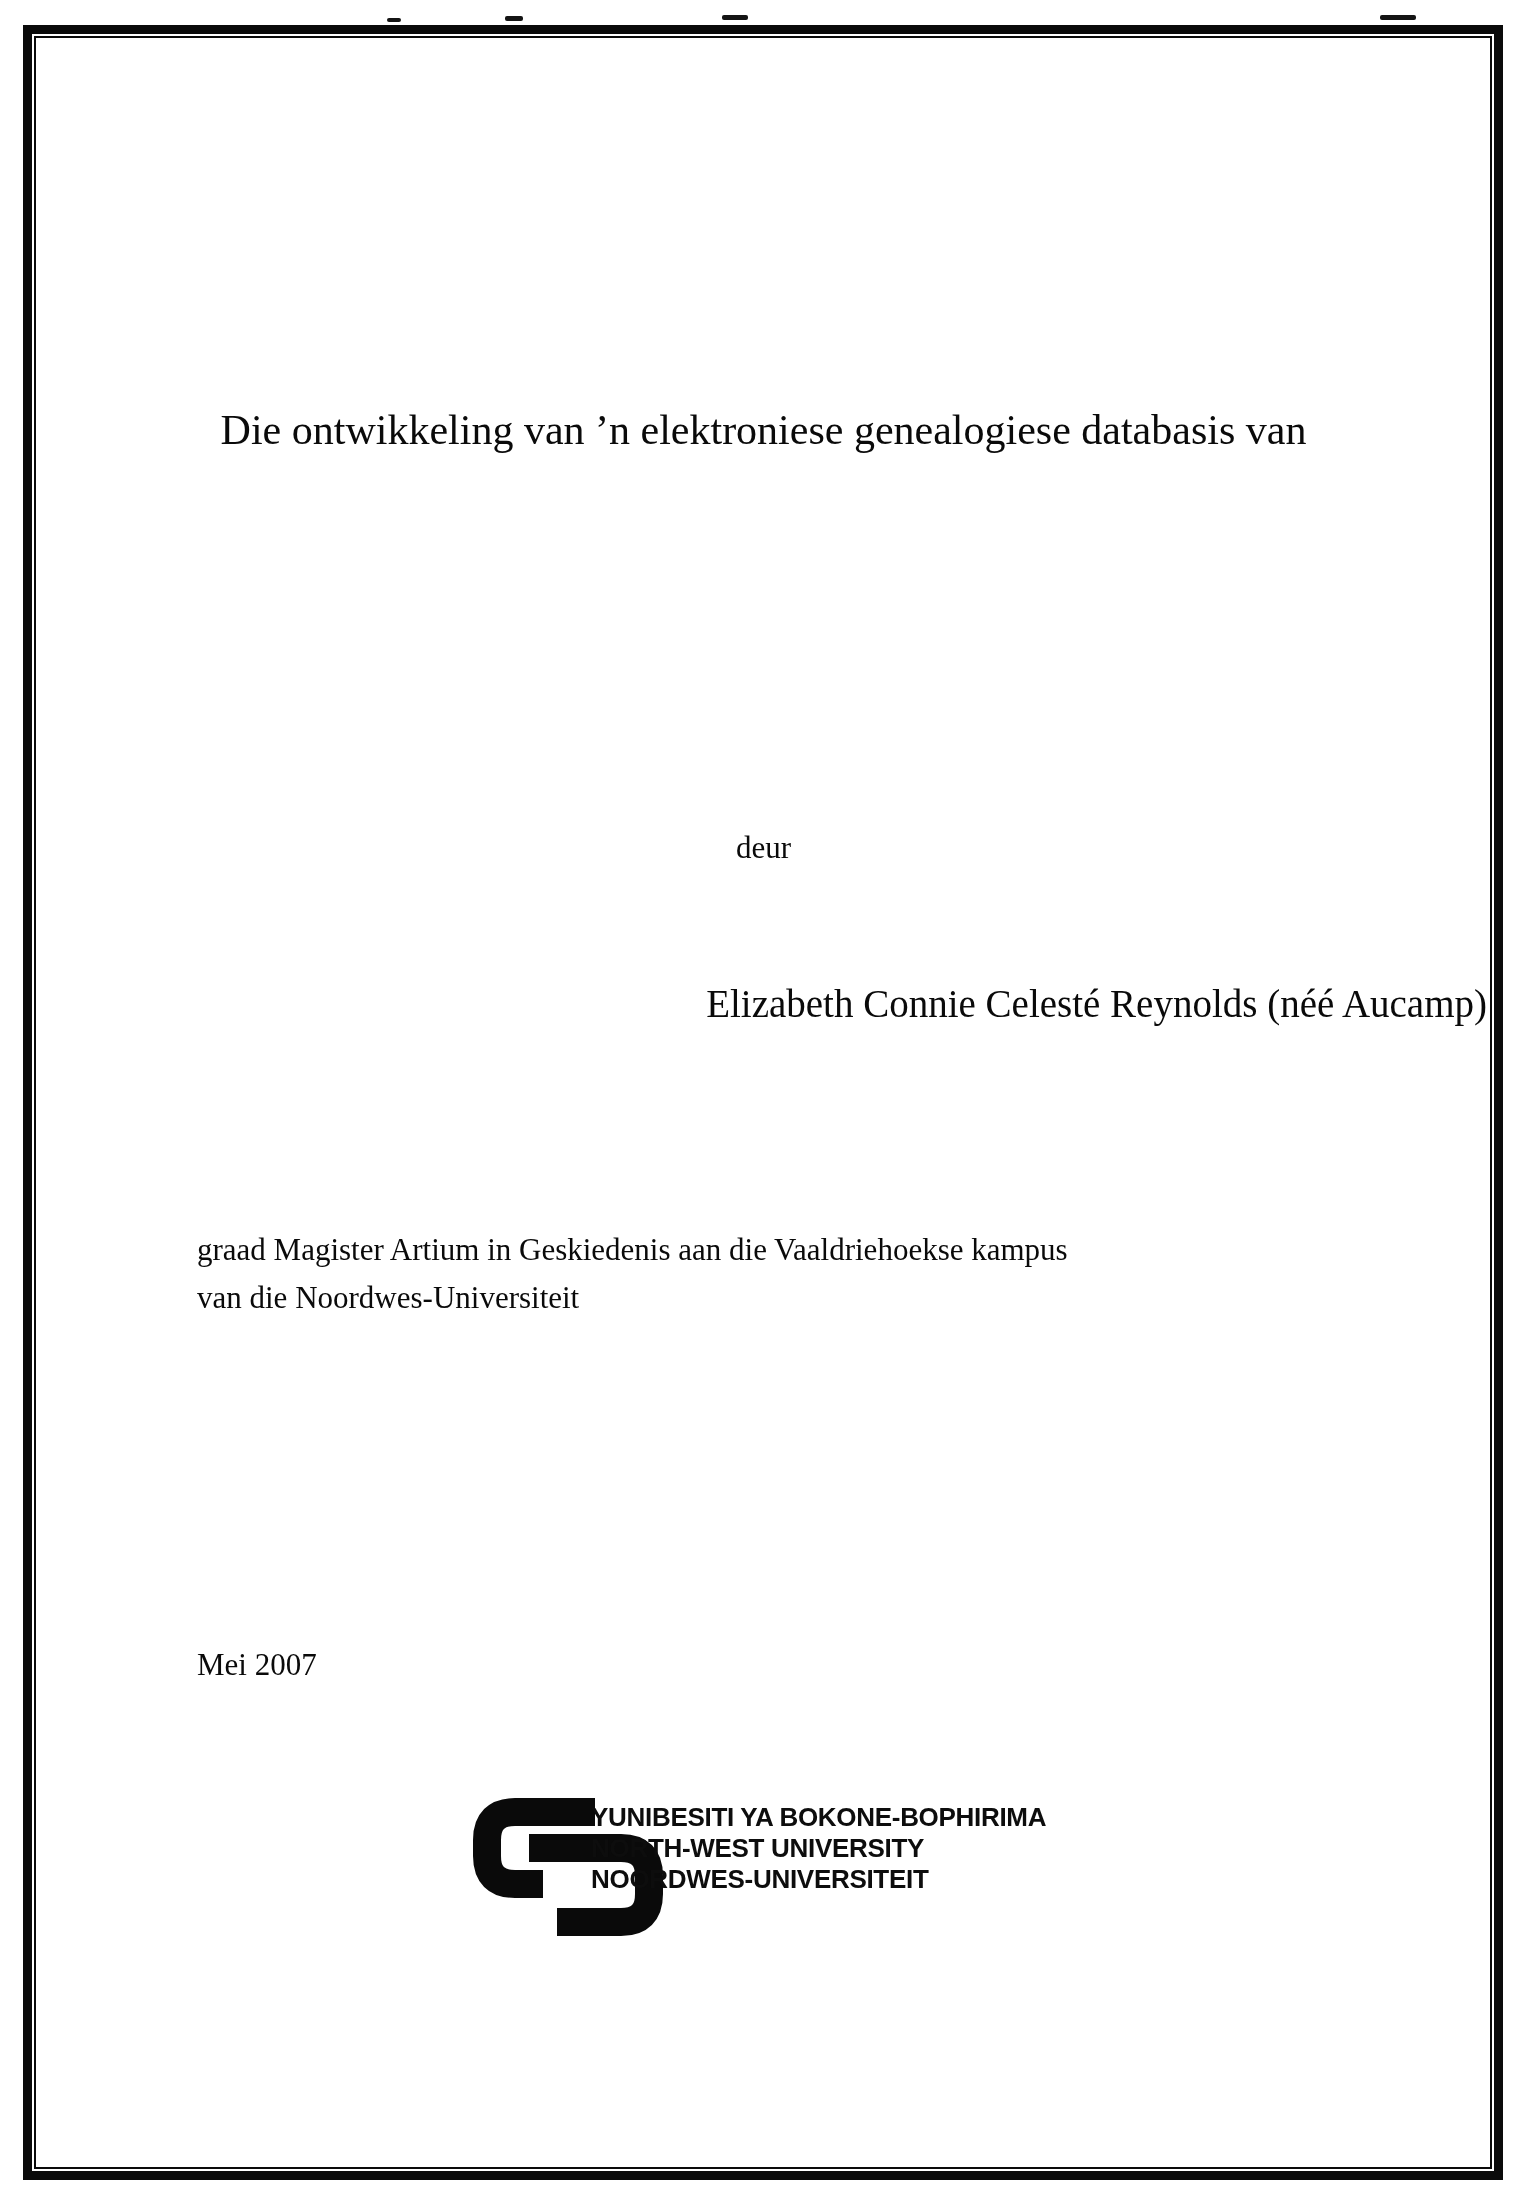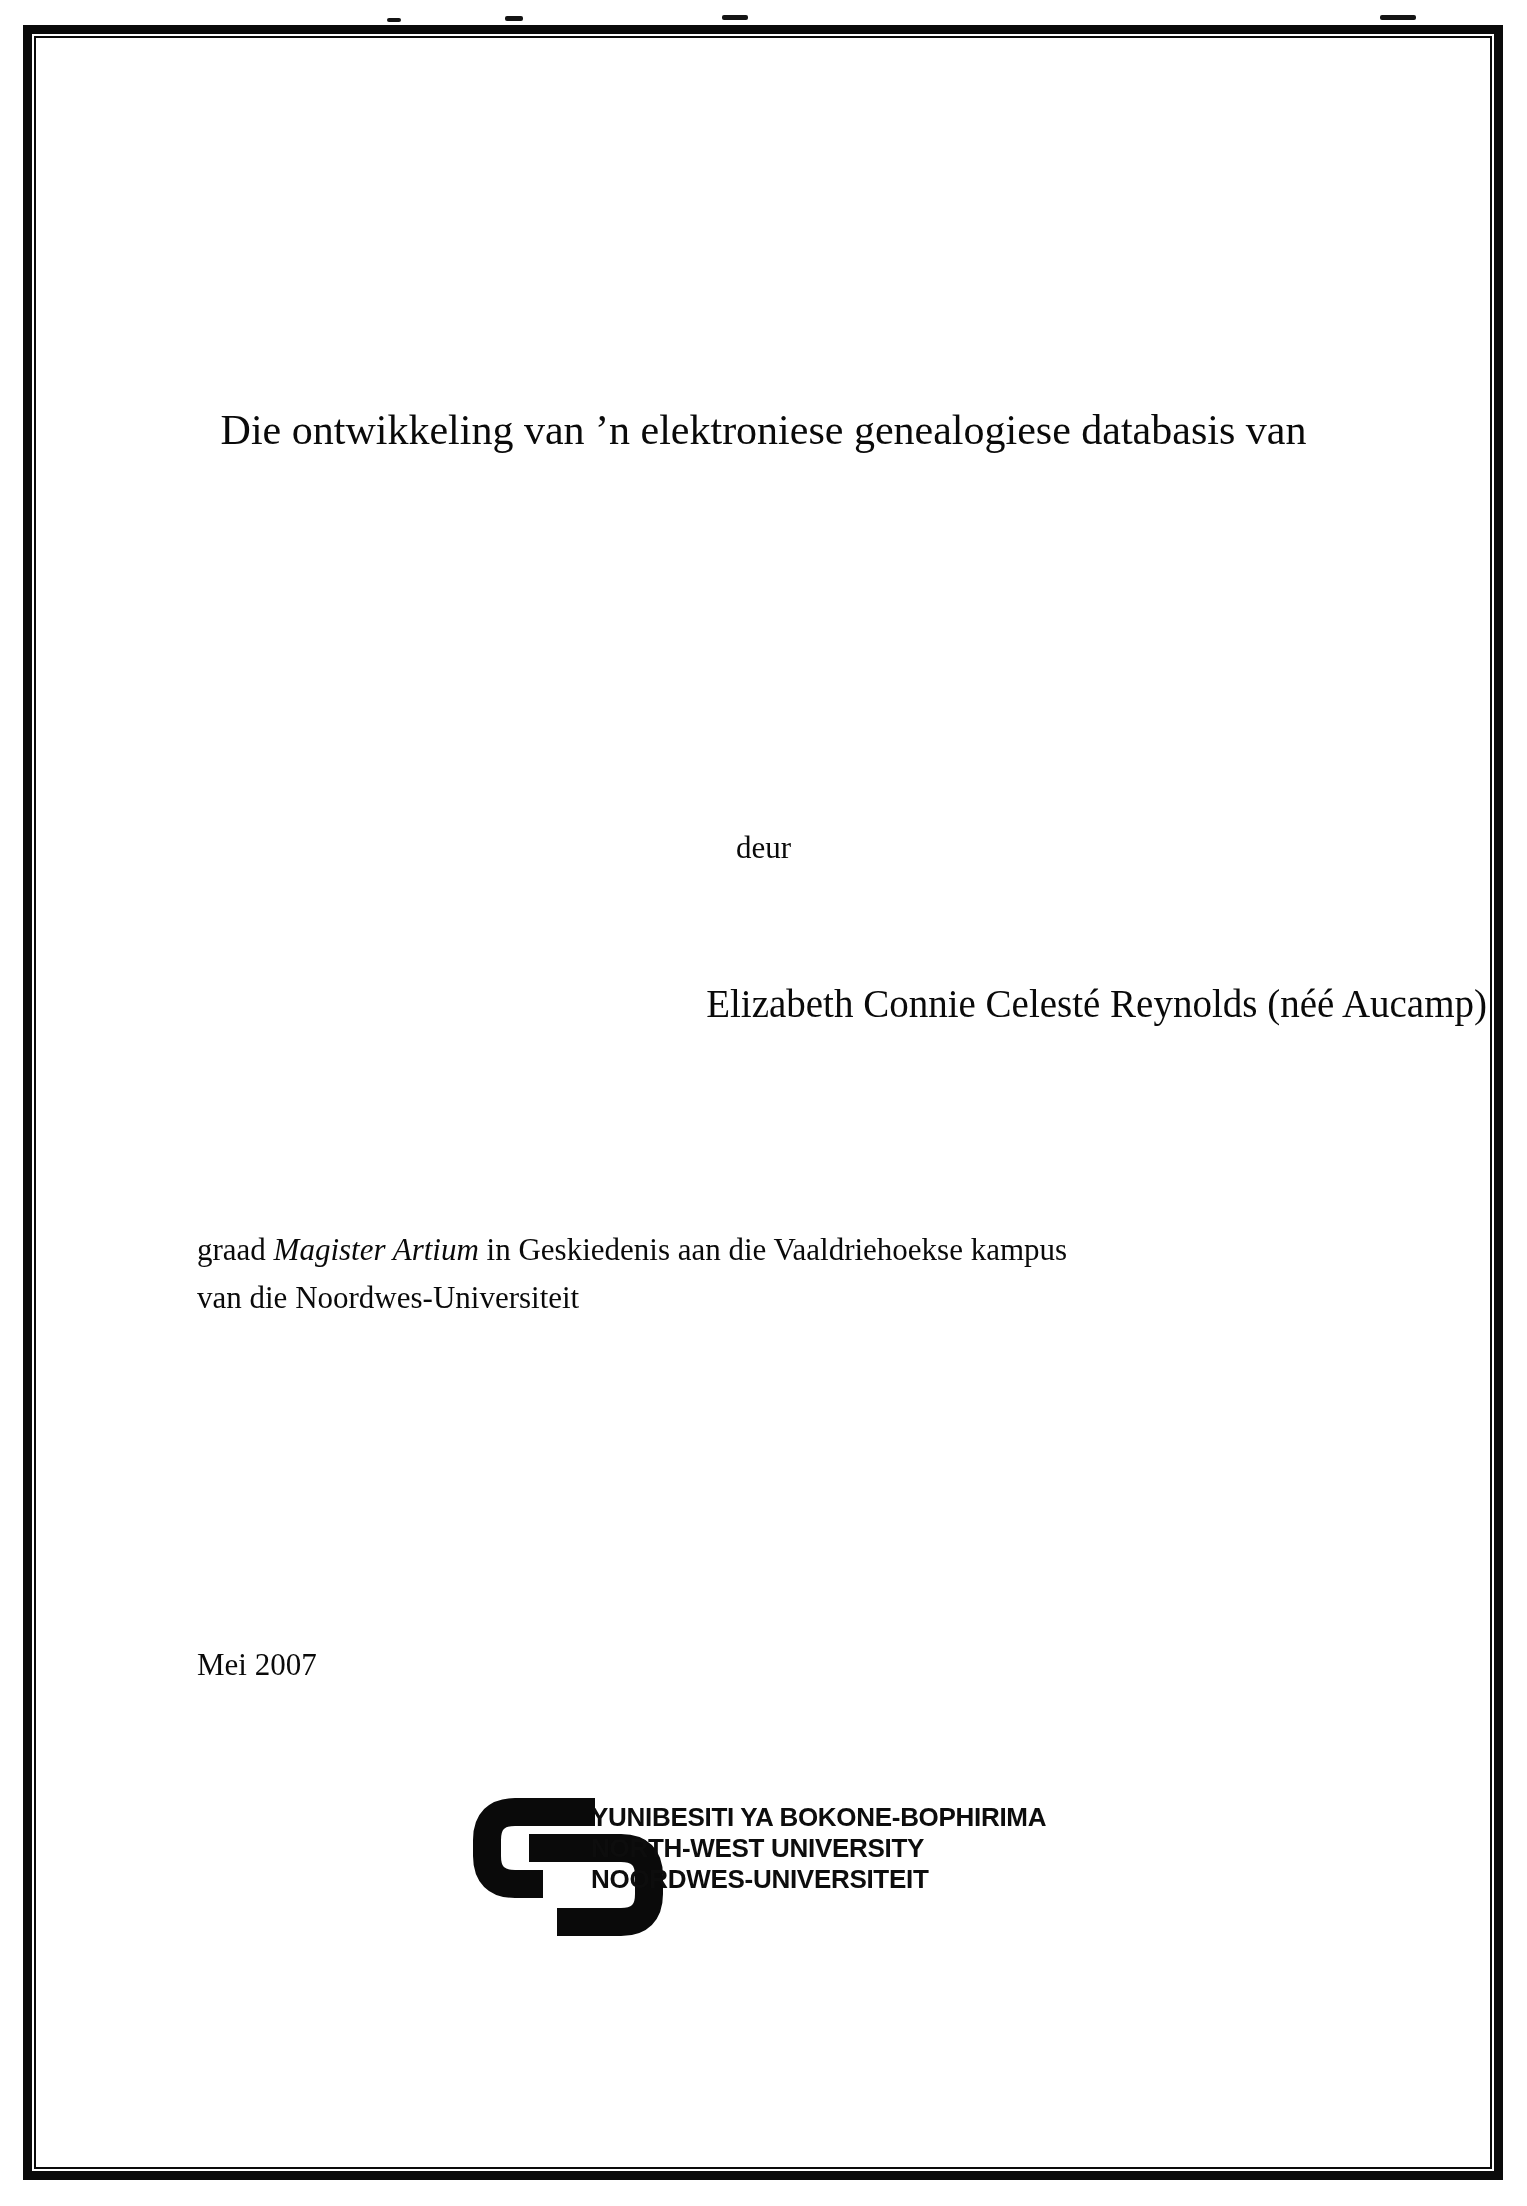--- a/index.html
+++ b/index.html
@@ -65,21 +65,21 @@
     left: 197px;
     top: 1226px;
     width: 1145px;
     font-size: 31px;
     line-height: 48px;
   }
   .statement .just {
     text-align: justify;
     text-align-last: justify;
   }
-  .italic { font-style: italic; }
+  .italic { }
   .supervisor-block {
     position: absolute;
     left: 197px;
     top: 1642px;
     width: 900px;
     font-size: 31px;
     line-height: 46px;
   }
   .logo-mark {
     position: absolute;

